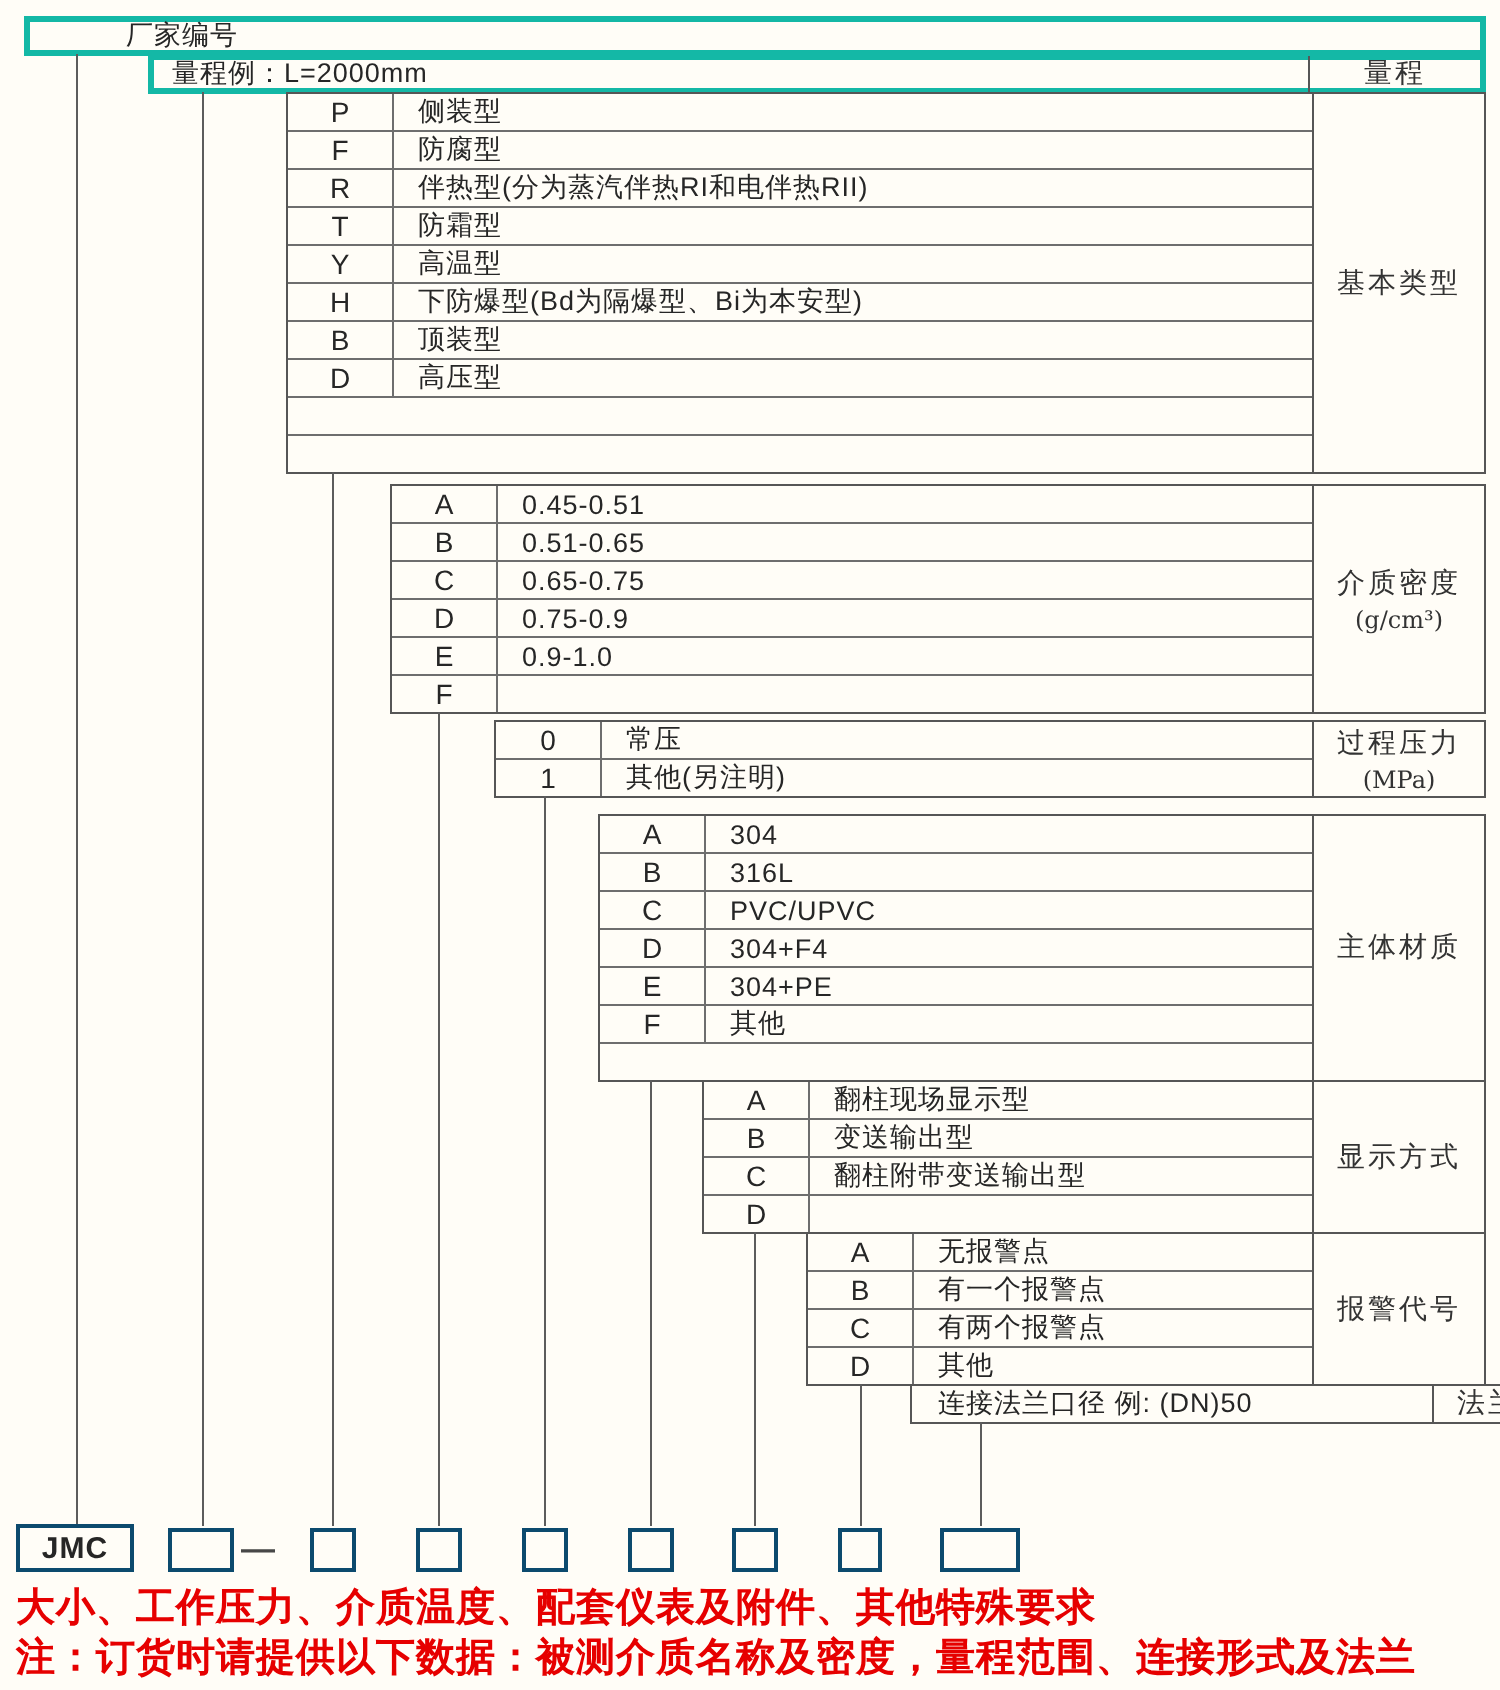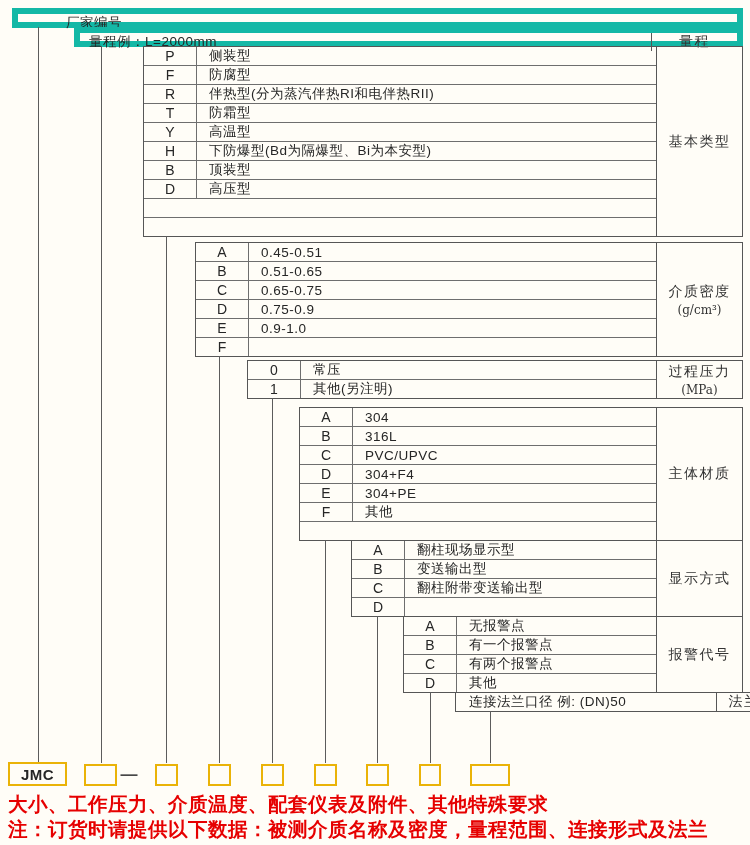--- a/index.html
+++ b/index.html
@@ -2,21 +2,21 @@
 <html><head>
 <meta charset="utf-8">
 <style>
   html,body{margin:0;padding:0}
   body{
     width:750px;height:845px;position:relative;overflow:hidden;
     background:#fffdf7;color:#262626;
     font-family:"Liberation Sans","DejaVu Sans",sans-serif;
   }
   
-  .hrow{position:absolute;border:6px solid #14b8a6;box-sizing:border-box;display:flex;align-items:flex-start;background:transparent}
+  .hrow{position:absolute;border:3px solid #14b8a6;box-sizing:border-box;display:flex;align-items:center;background:transparent}
   .row1{left:12px;top:8px;width:731px;height:20px}
   .row2{left:74px;top:27px;width:669px;height:20px}
   .htext{display:flex;align-items:center;font-size:13.5px;letter-spacing:.5px}
   .row1 .htext{padding-left:48px}
   .row2 .htext{flex:1;padding-left:9px}
   
   .table{position:absolute;display:flex;border:1px solid #565656;box-sizing:border-box}
   .rows{flex:1;display:flex;flex-direction:column;min-width:0}
   .trow{flex:1;display:flex;border-bottom:1px solid #6e6e6e;min-height:0}
   .trow:last-child{border-bottom:none}
@@ -39,21 +39,21 @@
   .c1{left:38px;top:27px;height:736px}
   .c2{left:101px;top:46px;height:717px}
   .c3{left:166px;top:236px;height:527px}
   .c4{left:219px;top:356px;height:407px}
   .c5{left:272px;top:398px;height:365px}
   .c6{left:325px;top:540px;height:223px}
   .c7{left:377px;top:616px;height:147px}
   .c8{left:430px;top:692px;height:71px}
   .c9{left:490px;top:711px;height:52px}
   
-  .bb{position:absolute;top:764px;height:22px;border:2px solid #eab308;box-sizing:border-box;background:transparent}
+  .bb{position:absolute;top:764px;height:22px;border:2px solid #0c4a6e;box-sizing:border-box;background:transparent}
   .jmc{left:8px;top:762px;width:59px;height:24px;display:flex;align-items:center;justify-content:center;font-weight:bold;font-size:15px;letter-spacing:.5px}
   .b2{left:84px;width:33px}
   .b3{left:155px;width:23px}
   .b4{left:208px;width:23px}
   .b5{left:261px;width:23px}
   .b6{left:314px;width:23px}
   .b7{left:366px;width:23px}
   .b8{left:419px;width:22px}
   .b9{left:470px;width:40px}
   .dash{position:absolute;left:117px;top:764px;width:24px;height:22px;display:flex;align-items:center;justify-content:center;font-size:17px;font-weight:bold;color:#474747}

